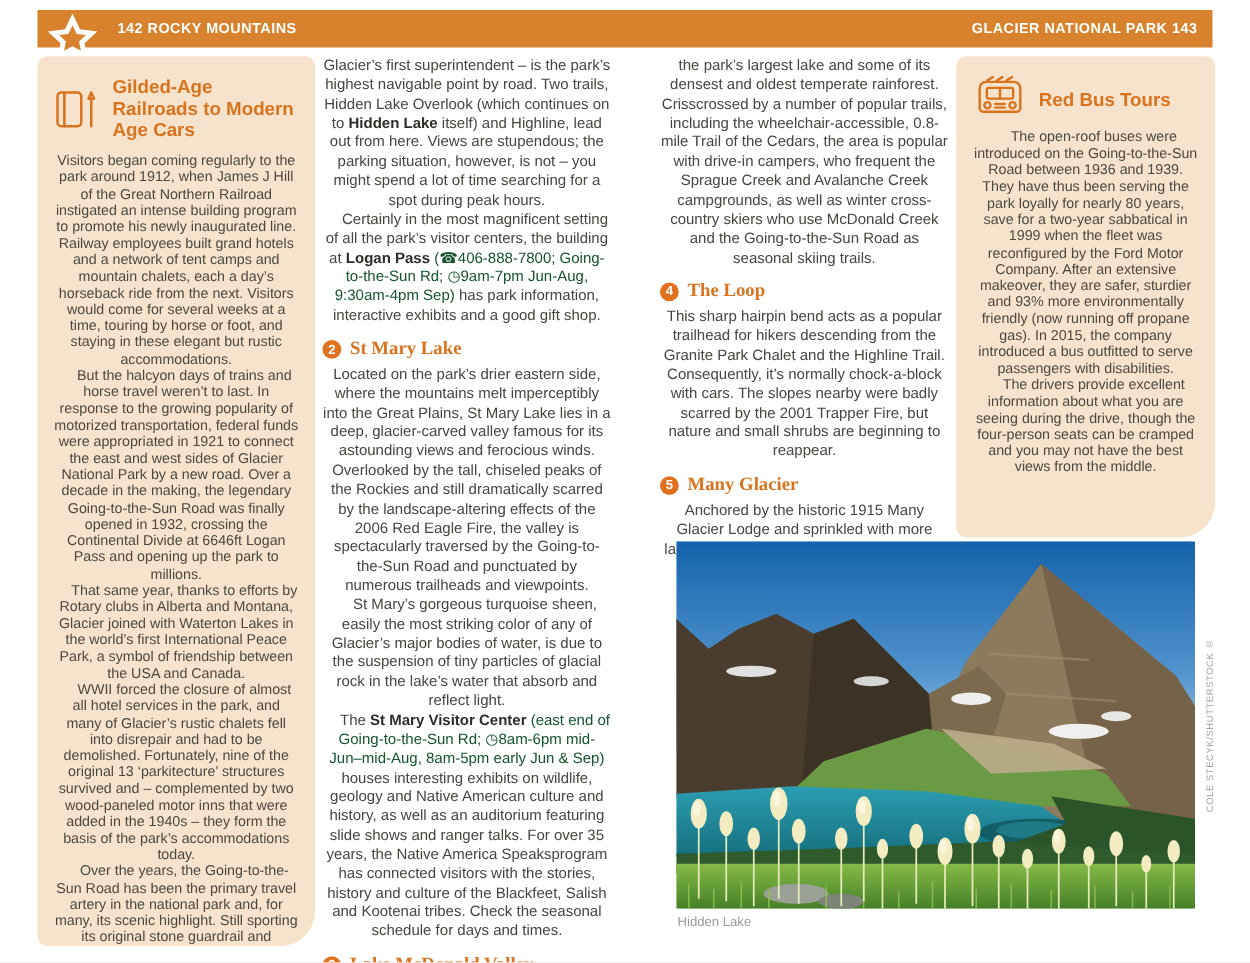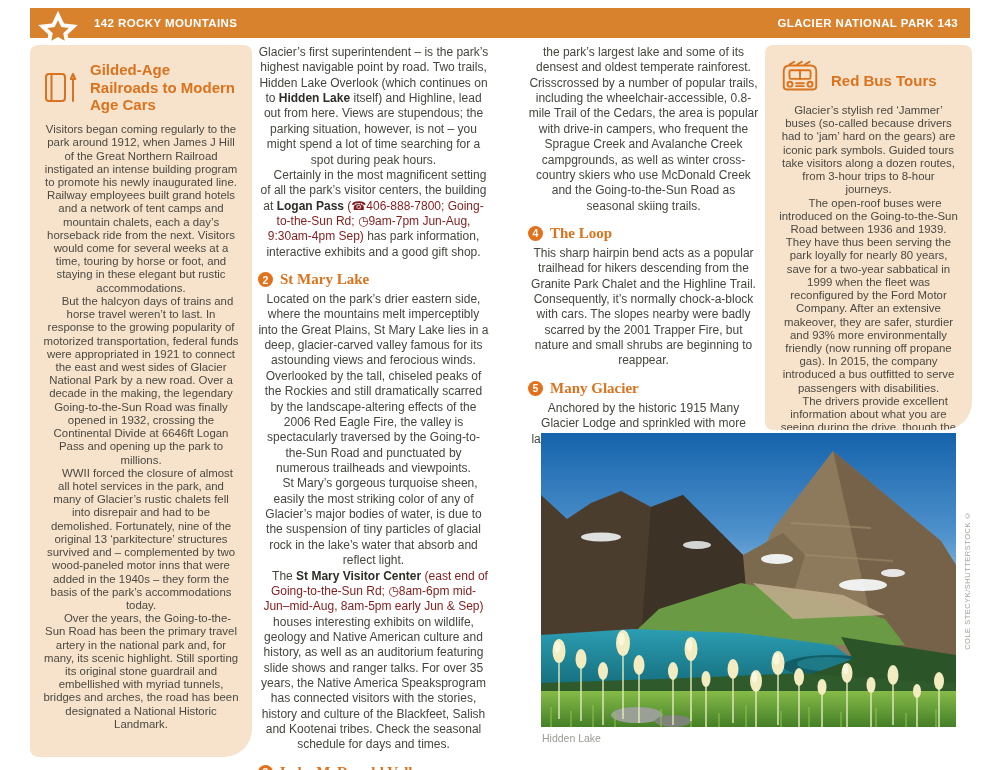--- a/index.html
+++ b/index.html
@@ -24,21 +24,21 @@
   .box-title{color:#d9731e;font-size:15px;font-weight:bold;line-height:1.18;margin:0;padding-top:2px;}
   .fbox .para{font-size:11.4px;line-height:1.16;color:#4a4941;}
   
   .col{position:absolute;top:45px;width:231px;}
   .col2{left:258px;}
   .col3{left:528px;}
   .para{margin:0;font-size:12px;line-height:1.28;color:#46453e;text-align:center;}
   .para.indent{text-indent:13px;}
   .seg-normal{}
   .seg-bold{font-weight:bold;color:#2e2d28;}
-  .seg-gray{color:#7f1d1d;}
+  .seg-gray{color:#14532d;}
   .sec-head{display:flex;align-items:center;gap:7px;margin:11px 0 4px;}
   .num{flex:0 0 auto;width:15px;height:15px;border-radius:50%;background:#e2711d;color:#fff;
        font-size:10.5px;font-weight:bold;display:flex;align-items:center;justify-content:center;}
   .sec-title{color:#d9731e;font-size:15px;font-weight:bold;font-family:Liberation Serif, serif;}
   
   .photo{position:absolute;left:541px;top:433px;width:415px;height:294px;margin:0;}
   .photo svg{display:block;width:100%;height:100%;}
   .caption{position:absolute;left:1px;top:299px;font-size:10.5px;color:#9b9a93;}
   .credit{position:absolute;right:-16px;top:0;height:100%;display:flex;align-items:center;}
   .credit span{writing-mode:vertical-rl;transform:rotate(180deg);font-size:7.5px;
@@ -74,20 +74,21 @@
           <line x1="8.5" y1="2" x2="8.5" y2="29"></line>
           <path d="M30 7v22"></path>
           <path d="M30 2l-2.2 5h4.4z"></path>
         </svg>
       </span>
       <h2 class="box-title">Gilded-Age Railroads to Modern Age Cars</h2>
     </div>
     <div>
         <p class="para"><span class="seg-normal">Visitors began coming regularly to the park around 1912, when James J Hill of the Great Northern Railroad instigated an intense building program to promote his newly inaugurated line. Railway employees built grand hotels and a network of tent camps and mountain chalets, each a day’s horseback ride from the next. Visitors would come for several weeks at a time, touring by horse or foot, and staying in these elegant but rustic accommodations.</span></p>
         <p class="para indent"><span class="seg-normal">But the halcyon days of trains and horse travel weren’t to last. In response to the growing popularity of motorized transportation, federal funds were appropriated in 1921 to connect the east and west sides of Glacier National Park by a new road. Over a decade in the making, the legendary Going-to-the-Sun Road was finally opened in 1932, crossing the Continental Divide at 6646ft Logan Pass and opening up the park to millions.</span></p>
+        <p class="para indent"><span class="seg-normal">That same year, thanks to efforts by Rotary clubs in Alberta and Montana, Glacier joined with Waterton Lakes in the world’s first International Peace Park, a symbol of friendship between the USA and Canada.</span></p>
         <p class="para indent"><span class="seg-normal">WWII forced the closure of almost all hotel services in the park, and many of Glacier’s rustic chalets fell into disrepair and had to be demolished. Fortunately, nine of the original 13 ‘parkitecture’ structures survived and – complemented by two wood-paneled motor inns that were added in the 1940s – they form the basis of the park’s accommodations today.</span></p>
         <p class="para indent"><span class="seg-normal">Over the years, the Going-to-the-Sun Road has been the primary travel artery in the national park and, for many, its scenic highlight. Still sporting its original stone guardrail and embellished with myriad tunnels, bridges and arches, the road has been designated a National Historic Landmark.</span></p>
       </div>
   </aside>
 
   <div class="col col2">
       <p class="para"><span class="seg-normal">Glacier’s first superintendent – is the park’s highest navigable point by road. Two trails, Hidden Lake Overlook (which continues on to </span><span class="seg-bold">Hidden Lake</span><span class="seg-normal"> itself) and Highline, lead out from here. Views are stupendous; the parking situation, however, is not – you might spend a lot of time searching for a spot during peak hours.</span></p>
       <p class="para indent"><span class="seg-normal">Certainly in the most magnificent setting of all the park’s visitor centers, the building at </span><span class="seg-bold">Logan Pass</span><span class="seg-gray"> (☎406-888-7800; Going-to-the-Sun Rd; ◷9am-7pm Jun-Aug, 9:30am-4pm Sep)</span><span class="seg-normal"> has park information, interactive exhibits and a good gift shop.</span></p>
       <div class="sec-head">
         <span class="num">2</span>
@@ -126,21 +127,20 @@
           <line x1="23" y1="11" x2="23" y2="20"></line>
           <circle cx="12.5" cy="25.5" r="2.6"></circle>
           <circle cx="33.5" cy="25.5" r="2.6"></circle>
           <line x1="19" y1="24.5" x2="27" y2="24.5"></line>
           <line x1="19" y1="27.5" x2="27" y2="27.5"></line>
         </svg>
       </span>
       <h2 class="box-title" style="padding-top:10px;">Red Bus Tours</h2>
     </div>
     <div>
-        <p class="para"><span class="seg-normal">Glacier’s stylish red ‘Jammer’ buses (so-called because drivers had to ‘jam’ hard on the gears) are iconic park symbols. Guided tours take visitors along a dozen routes, from 3-hour trips to 8-hour journeys.</span></p>
         <p class="para indent"><span class="seg-normal">The open-roof buses were introduced on the Going-to-the-Sun Road between 1936 and 1939. They have thus been serving the park loyally for nearly 80 years, save for a two-year sabbatical in 1999 when the fleet was reconfigured by the Ford Motor Company. After an extensive makeover, they are safer, sturdier and 93% more environmentally friendly (now running off propane gas). In 2015, the company introduced a bus outfitted to serve passengers with disabilities.</span></p>
         <p class="para indent"><span class="seg-normal">The drivers provide excellent information about what you are seeing during the drive, though the four-person seats can be cramped and you may not have the best views from the middle.</span></p>
       </div>
   </aside>
 
   <figure class="photo">
     <svg viewBox="0 0 415 294" preserveAspectRatio="none">
       <defs>
         <linearGradient id="sky" x1="0" y1="0" x2="0" y2="1">
           <stop offset="0" stop-color="#1563ac"></stop>

